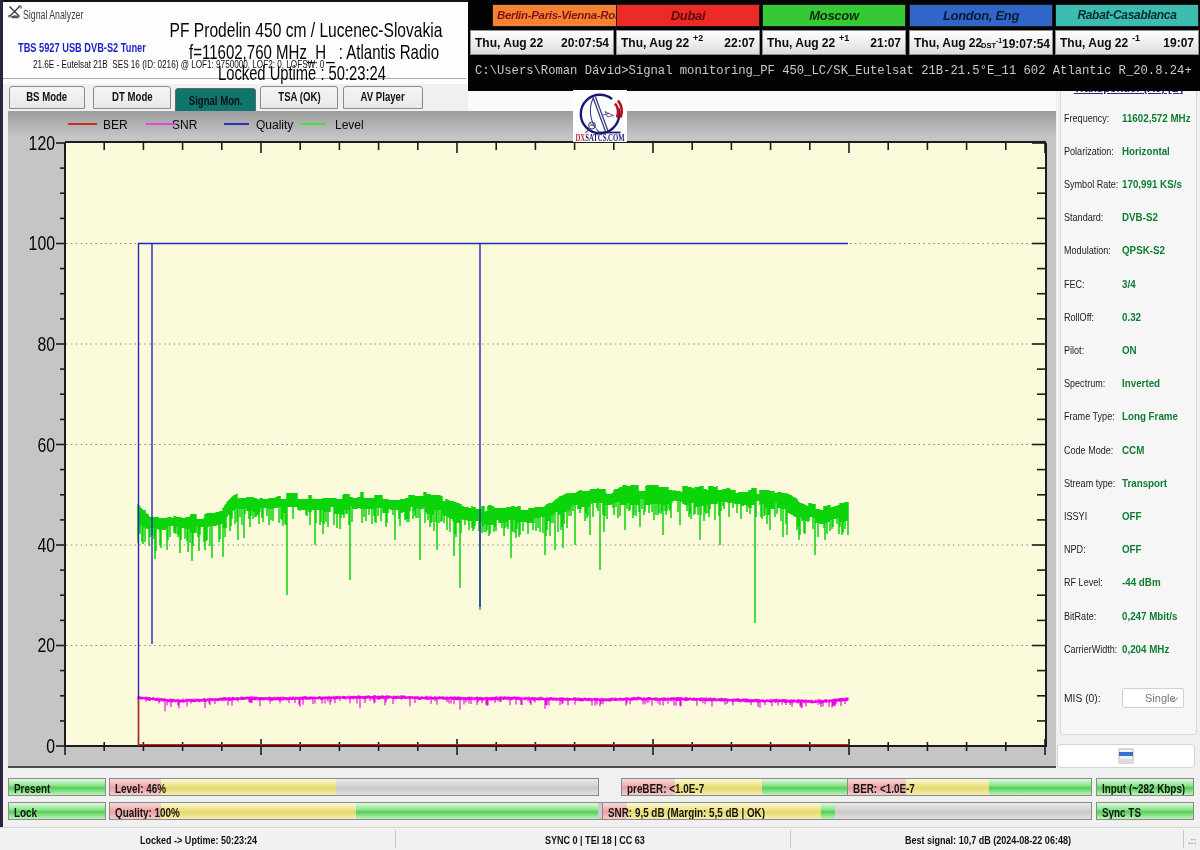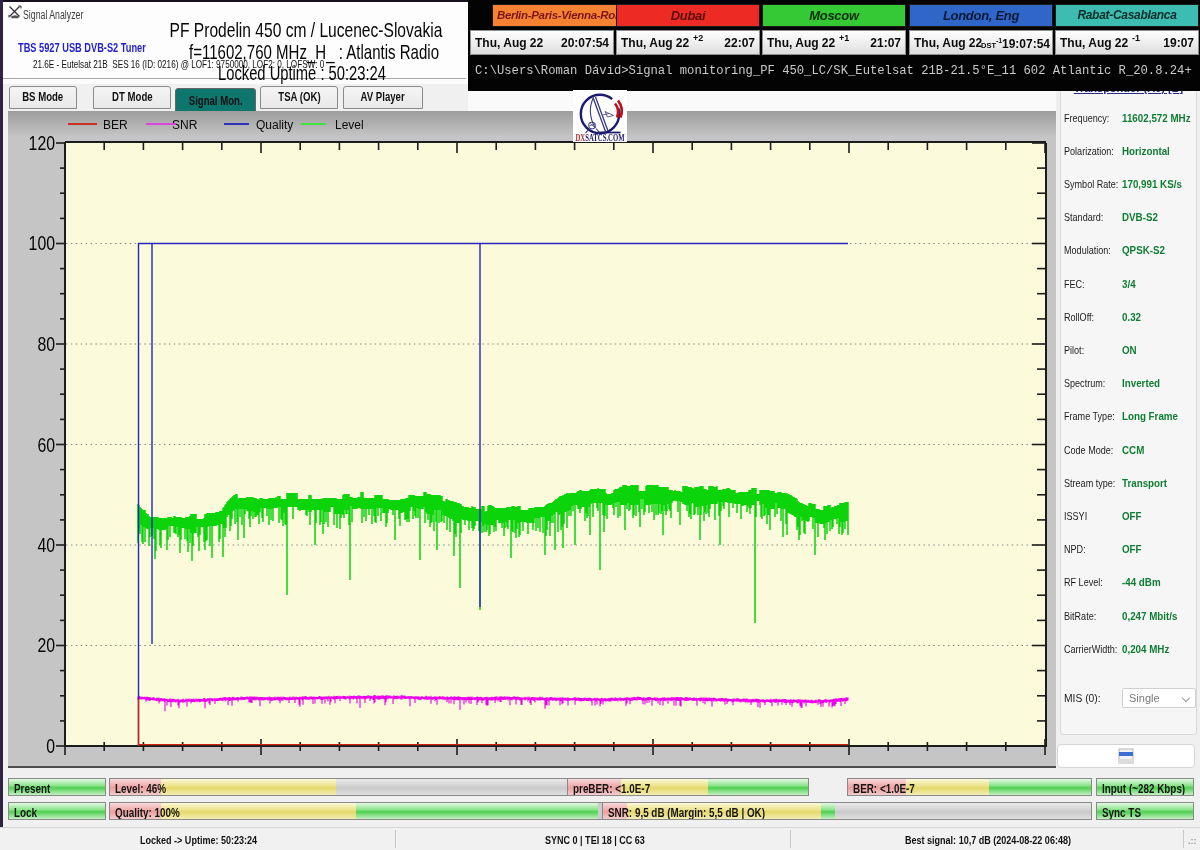--- a/index.html
+++ b/index.html
@@ -35,22 +35,22 @@
  border-bottom:2px solid #4e4e4e}
 .leg{position:absolute;top:118px;font-size:12px;color:#0a0a0a}
 #panel{left:1060px;top:55px;width:137px;height:680px;background:#f7f6f6;
  border:1px solid #d9d9d9;border-radius:3px;z-index:1}
 #tpond{left:1062px;top:82px;width:133px;text-align:center;font-size:11px;font-weight:bold;
  color:#2a2a8a;text-decoration:underline;z-index:2}
 .prow{position:absolute;left:1062px;width:140px;height:14px;font-size:10.3px;z-index:2}
 .pl{position:absolute;left:2px;color:#1c1c1c;white-space:nowrap;transform:scaleX(.88);transform-origin:0 0}
 .pv{position:absolute;left:60px;color:#0e7d33;font-weight:bold;white-space:nowrap;transform:scaleX(.95);transform-origin:0 0}
 #mis{left:1064px;top:693px;font-size:10.3px;color:#1c1c1c;z-index:2}
-#combo{left:1122px;top:688px;width:74px;height:20px;background:#fff;border:1px solid #d0d0d0;
- border-radius:2px;font-size:11px;color:#777;line-height:18px;padding-left:6px;z-index:2}
+#combo{left:1122px;top:688px;width:62px;height:20px;background:#fff;border:1px solid #d0d0d0;
+ border-radius:2px;font-size:11px;color:#777;line-height:18px;padding-left:22px;z-index:2}
 #combo b{position:absolute;right:6px;top:6px;width:6px;height:6px;border-right:1.4px solid #999;
  border-bottom:1.4px solid #999;transform:rotate(45deg)}
 #pbtn{left:1057px;top:744px;width:138px;height:24px;background:#fff;border:1px solid #d4d4d4;border-radius:4px}
 .bar{position:absolute;height:18px;border:1px solid #8a8a8a;background:#ccc;
  font-size:13px;overflow:hidden;white-space:nowrap}
 .bar i{display:inline-block;height:100%;float:left}
 .bar b{position:absolute;left:5px;top:2px;color:#141414;transform:scaleX(.76);transform-origin:0 0}
 .bar .g{background:linear-gradient(#e2f8e2,#8fe58f 40%,#51d151 55%,#c3f1c3)}
 .bar .y{background:linear-gradient(#fbf9d8,#ece287 45%,#e4d86a 55%,#f4eeb4)}
 .bar .p{background:linear-gradient(#f7d9d9,#efaaaa 45%,#eb9f9f 55%,#f3cccc)}
@@ -67,21 +67,21 @@
  <path d="M3.5 12.8 Q8 9.5 12.5 12.8 L11 14.2 L5 14.2 Z" fill="#555"></path>
  <path d="M11.5 2 L14 2 L14 4.5 M2 11 L2 13.5" stroke="#333" stroke-width="1" fill="none"></path>
 </svg>
 <div class="abs" id="title">Signal Analyzer</div>
 <div class="abs" id="tuner">TBS 5927 USB DVB-S2 Tuner</div>
 <div class="abs" id="subline">21.6E - Eutelsat 21B&nbsp; SES 16 (ID: 0216) @ LOF1: 9750000, LOF2: 0, LOFSW: 0</div>
 <div class="abs" id="divline"></div>
 <div class="abs bigt" style="left:-4px;top:18px;font-size:21px;transform:scaleX(.742)">PF Prodelin 450 cm / Lucenec-Slovakia</div>
 <div class="abs bigt" style="left:4px;top:39.5px;font-size:21px;transform:scaleX(.716)">f=11602,760 MHz_H_ : Atlantis Radio</div>
 <div class="abs bigt" style="left:-8px;top:61.5px;font-size:20px;transform:scaleX(.737)">Locked Uptime : 50:23:24</div>
-<div class="tab" style="left:9px;width:68px"><u>BS Mode</u></div>
+<div class="tab" style="left:9px;width:76px"><u>BS Mode</u></div>
 <div class="tab" style="left:93px;width:78px"><u>DT Mode</u></div>
 <div class="tab on" style="left:175px;width:81px"><u>Signal Mon.</u></div>
 <div class="tab" style="left:260px;width:78px"><u>TSA (OK)</u></div>
 <div class="tab" style="left:343px;width:80px"><u>AV Player</u></div>
 <div class="abs" id="chart"></div>
 <div class="leg" style="left:103px">BER</div>
 <div class="leg" style="left:172px">SNR</div>
 <div class="leg" style="left:256px">Quality</div>
 <div class="leg" style="left:335px">Level</div>
 <svg class="abs" style="left:0;top:0" width="1200" height="850" viewBox="0 0 1200 850">
@@ -364,21 +364,21 @@
     <i class="y" style="width:175px"></i>
     <i class="e" style="width:262px"></i>
     <b>Level: 46%</b>
   </div>
 <div class="bar" style="left:109px;top:802px;width:548px">
     <i class="p" style="width:51px"></i>
     <i class="y" style="width:195px"></i>
     <i class="g" style="width:242px"></i>
     <b>Quality: 100%</b>
   </div>
-<div class="bar" style="left:567px;top:778px;width:242px">
+<div class="bar" style="left:621px;top:778px;width:272px">
     <i class="p" style="width:53px"></i>
     <i class="y" style="width:87px"></i>
     <i class="g" style="width:100px"></i>
     <b>preBER: &lt;1.0E-7</b>
   </div>
 <div class="bar" style="left:602px;top:802px;width:490px">
     <i class="p" style="width:24px"></i>
     <i class="y" style="width:194px"></i>
     <i class="g" style="width:14px"></i>
     <i class="e" style="width:256px"></i>

